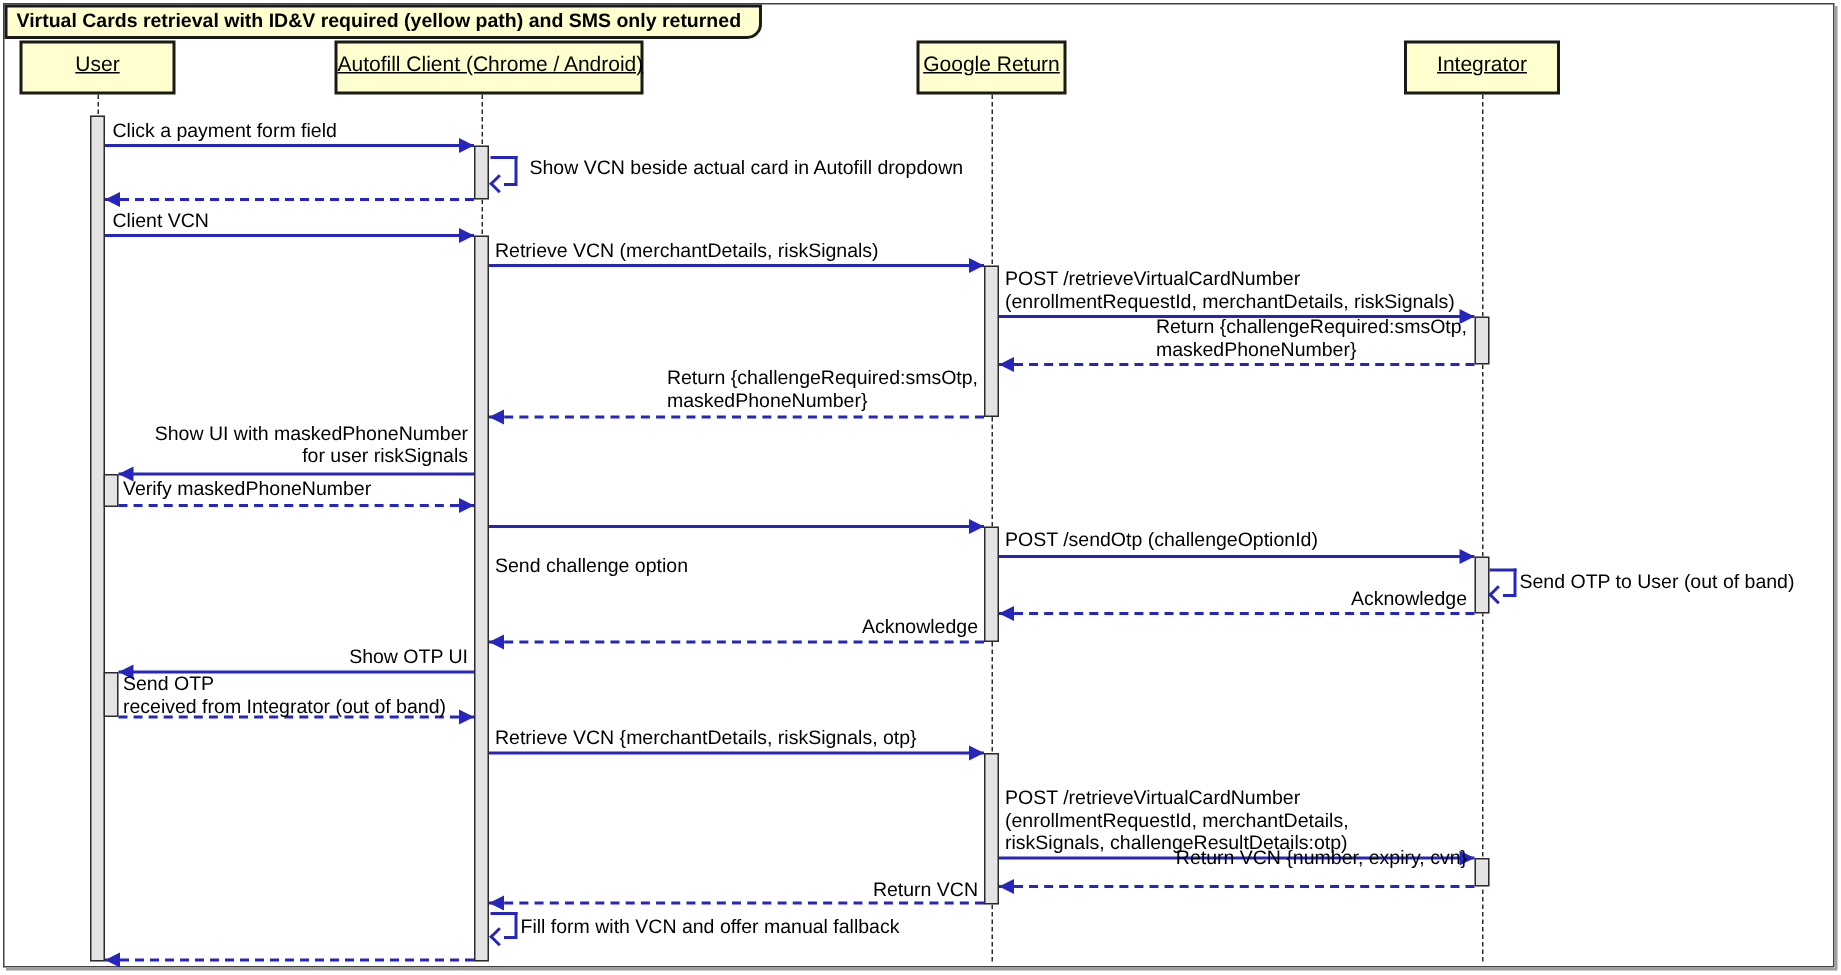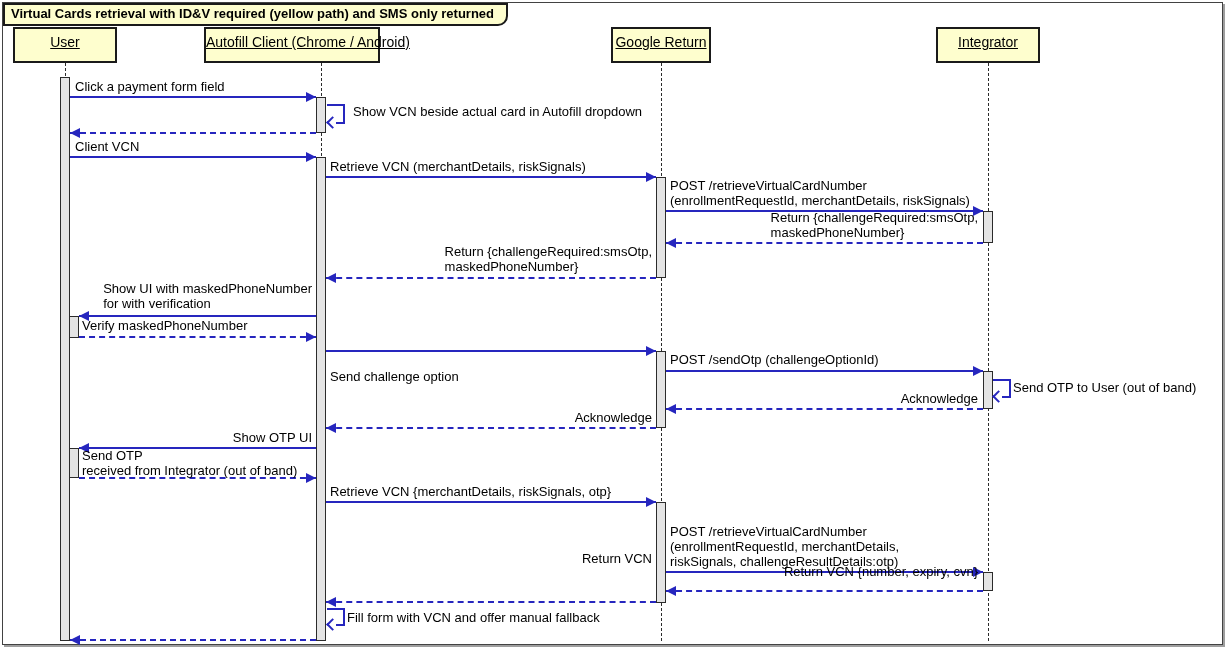--- a/index.html
+++ b/index.html
@@ -51,21 +51,21 @@
   }
 </style>
 </head>
 <body>
 
 <div id="canvas">
   <div class="frame"></div>
   <div class="title-tab">Virtual Cards retrieval with ID&amp;V required (yellow path) and SMS only returned</div>
 
   <div class="participant" style="left:13px;width:104px;">User</div>
-  <div class="participant" style="left:204px;width:176px;">Autofill Client (Chrome / Android)</div>
+  <div class="participant" style="left:223px;width:206px;">Autofill Client (Chrome / Android)</div>
   <div class="participant" style="left:611px;width:100px;">Google Return</div>
   <div class="participant" style="left:936px;width:104px;text-align:center;">Integrator</div>
 
   <div id="layer">
       <div class="lifeline" style="left: 65px;"></div>
       <div class="lifeline" style="left: 321px;"></div>
       <div class="lifeline" style="left: 661px;"></div>
       <div class="lifeline" style="left: 988px;"></div>
       <div class="activation" style="left: 60px; top: 77px; height: 564px;"></div>
       <div class="activation" style="left: 69px; top: 316px; height: 22px;"></div>
@@ -147,23 +147,23 @@
         <div>(enrollmentRequestId, merchantDetails, riskSignals)</div>
       </div>
       <div class="msg-label" style="top: 210px; right: 249px;">
         <div>Return {challengeRequired:smsOtp,</div>
         <div>maskedPhoneNumber}</div>
       </div>
       <div class="msg-label" style="top: 244px; right: 575px;">
         <div>Return {challengeRequired:smsOtp,</div>
         <div>maskedPhoneNumber}</div>
       </div>
-      <div class="msg-label" style="top: 281px; right: 915px;">
+      <div class="msg-label" style="top: 281px; right: 915px; text-align: right;">
         <div>Show UI with maskedPhoneNumber</div>
-        <div>for with verification</div>
+        <div>for user riskSignals</div>
       </div>
       <div class="msg-label" style="top: 318px; left: 82px;">
         <div>Verify maskedPhoneNumber</div>
       </div>
       <div class="msg-label" style="top: 333px; left: 330px; margin-top: 36px;">
         <div>Send challenge option</div>
       </div>
       <div class="msg-label" style="top: 352px; left: 670px;">
         <div>POST /sendOtp (challengeOptionId)</div>
       </div>
@@ -184,17 +184,17 @@
         <div>Retrieve VCN {merchantDetails, riskSignals, otp}</div>
       </div>
       <div class="msg-label" style="top: 524px; left: 670px;">
         <div>POST /retrieveVirtualCardNumber</div>
         <div>(enrollmentRequestId, merchantDetails,</div>
         <div>riskSignals, challengeResultDetails:otp)</div>
       </div>
       <div class="msg-label" style="top: 564px; right: 249px;">
         <div>Return VCN {number, expiry, cvn}</div>
       </div>
-      <div class="msg-label" style="top: 551px; right: 575px;">
+      <div class="msg-label" style="top: 585px; right: 575px;">
         <div>Return VCN</div>
       </div>
     </div>
 </div>
 
 </body></html>

